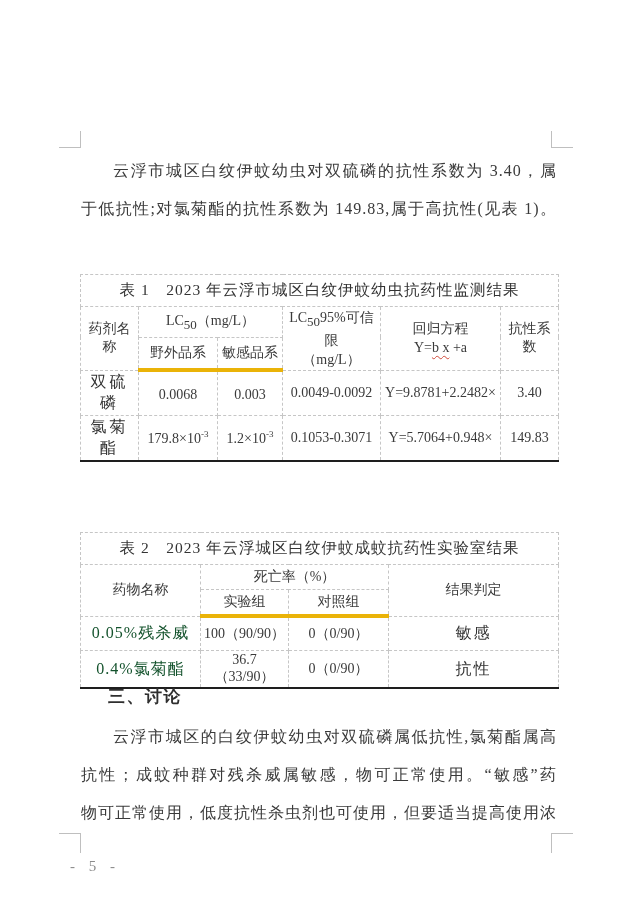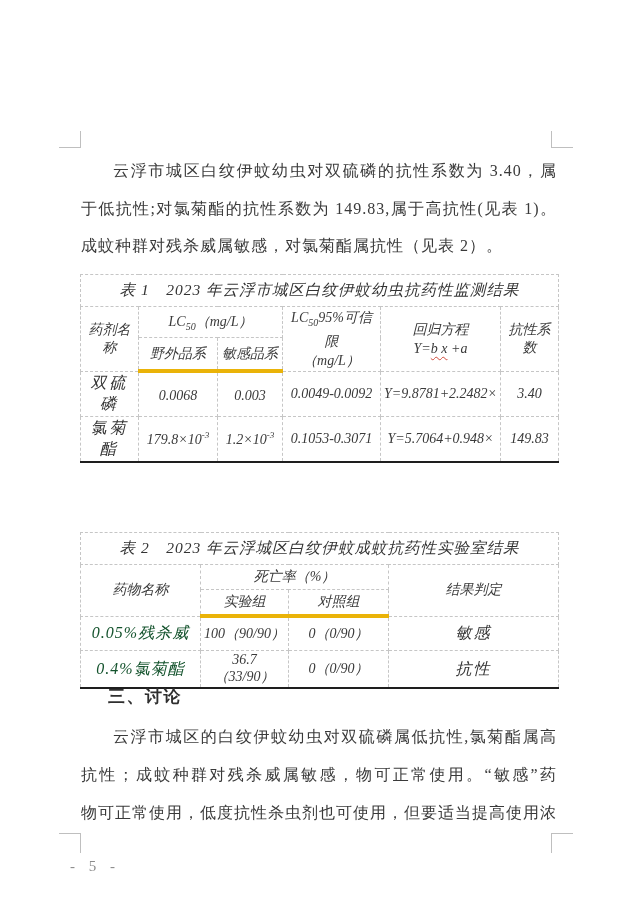--- a/index.html
+++ b/index.html
@@ -31,21 +31,21 @@
   .section-heading{
     position:absolute;left:76px;top:649px;width:476px;
     font-size:17px;font-weight:bold;letter-spacing:1.5px;
     padding-left:32px;box-sizing:border-box;color:#2f2f2f;
   }
 
   
   table.doc{
     position:absolute;left:80px;width:478px;
     border-collapse:collapse;table-layout:fixed;
-    font-size:14px;color:#3a3a3a;font-style:italic;
+    font-size:14px;color:#3a3a3a;
   }
   table.doc td{
     border:1px dashed #c6c6c6;
     text-align:center;vertical-align:middle;
     padding:1px 2px;overflow:hidden;
   }
   #table1{top:238px;}
   #table2{top:496px;}
   td.cap{
     height:29px;font-size:15.5px;letter-spacing:1px;
@@ -56,21 +56,21 @@
   td.hspan{border-bottom:2px solid #1e1e1e;}
   td.groupline{border-bottom:1px solid #1e1e1e;}
   tr.r1 td{height:32px;}
   tr.r2 td{height:36px;border-bottom:2px solid #1e1e1e;}
   #table2 tr.r1 td{height:30px;}
   #table2 tr.r2 td{height:34px;}
   td.drugname{font-size:16px;letter-spacing:3px;color:#333;}
   td.drugname2{font-size:16px;letter-spacing:1px;color:#14532d;}
   td.judge{font-size:16px;letter-spacing:2px;color:#333;}
   .twoline{display:block;line-height:19px;}
-  sub{font-size:10px;text-align:center;}
+  sub{font-size:13px;text-align:center;}
   sup{font-size:9px;}
   .wavy{
     text-decoration-line:underline;
     text-decoration-style:wavy;
     text-decoration-color:#d04a3a;
     text-decoration-thickness:1px;
     text-underline-offset:3px;
   }
 
   .page-number{
@@ -84,21 +84,20 @@
 <div class="page">
 
   <div class="crop tl"></div>
   <div class="crop tr"></div>
   <div class="crop bl"></div>
   <div class="crop br"></div>
 
   <div class="para" id="intro">
     <div class="line j indent">云浮市城区白纹伊蚊幼虫对双硫磷的抗性系数为 3.40，属</div>
     <div class="line j">于低抗性;对氯菊酯的抗性系数为 149.83,属于高抗性(见表 1)。</div>
-    <div class="line">成蚊种群对残杀威属敏感，对氯菊酯属抗性（见表 2）。</div>
   </div>
 
   <table class="doc" id="table1">
     <colgroup>
       <col style="width:58px">
         <col style="width:79px">
         <col style="width:65px">
       <col style="width:98px">
         <col style="width:120px">
         <col style="width:58px">

